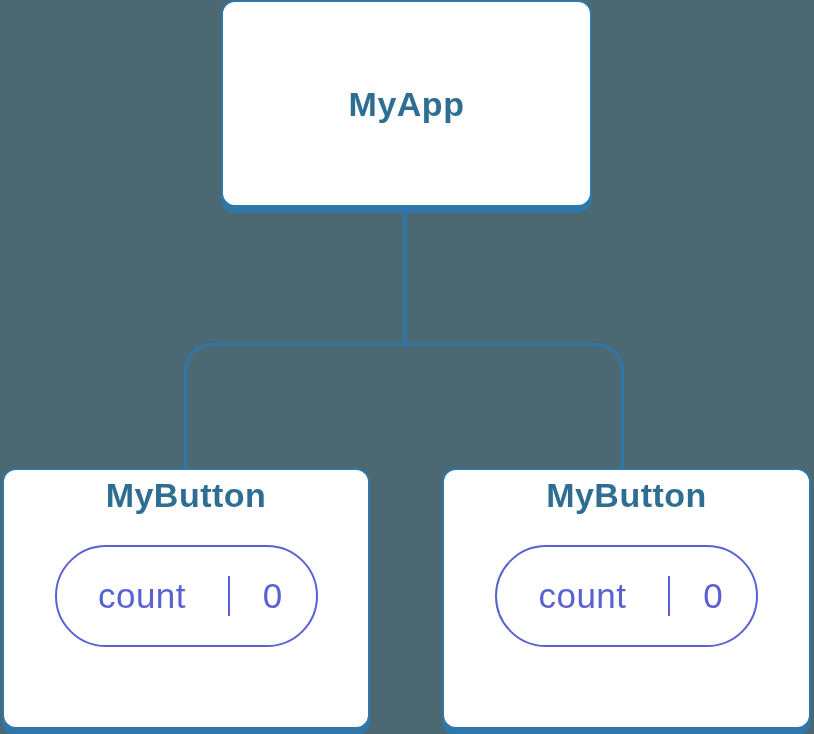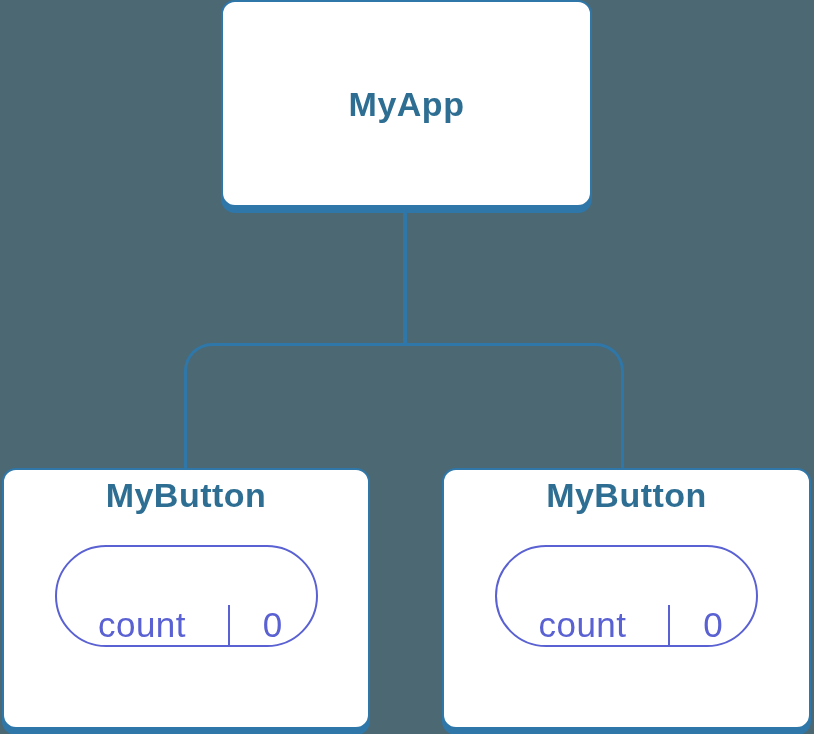--- a/index.html
+++ b/index.html
@@ -52,21 +52,21 @@
   .node-child-left .node-title,
   .node-child-right .node-title { }
 
   
   .state-pill {
     margin-top: 25px;
     width: 263px; height: 102px;
     border: 2px solid var(--color-state);
     border-radius: 51px;
     display: flex;
-    align-items: flex-end;
+    align-items: center;
     overflow: hidden;
     background: var(--color-node-background);
     color: var(--color-state);
     font-size: 35px;
     font-weight: 400;
   }
   .state-name {
     flex: 1 1 auto;
     display: flex;
     align-items: center;

